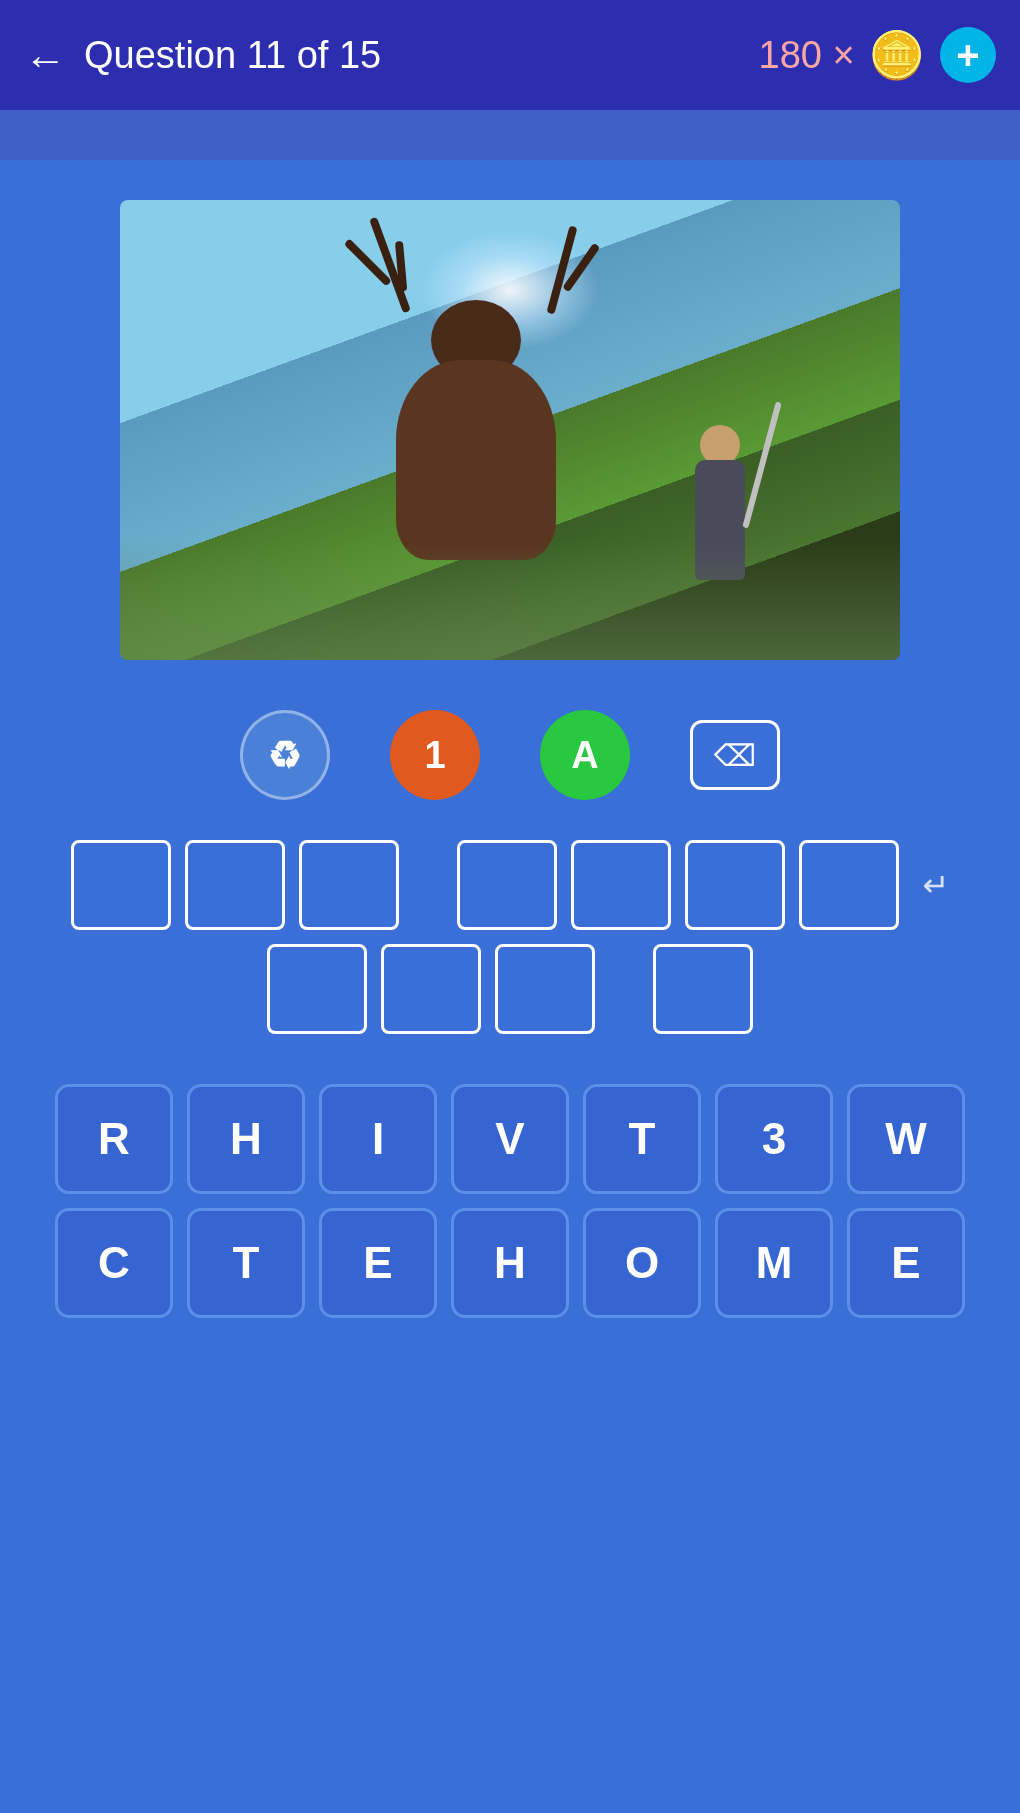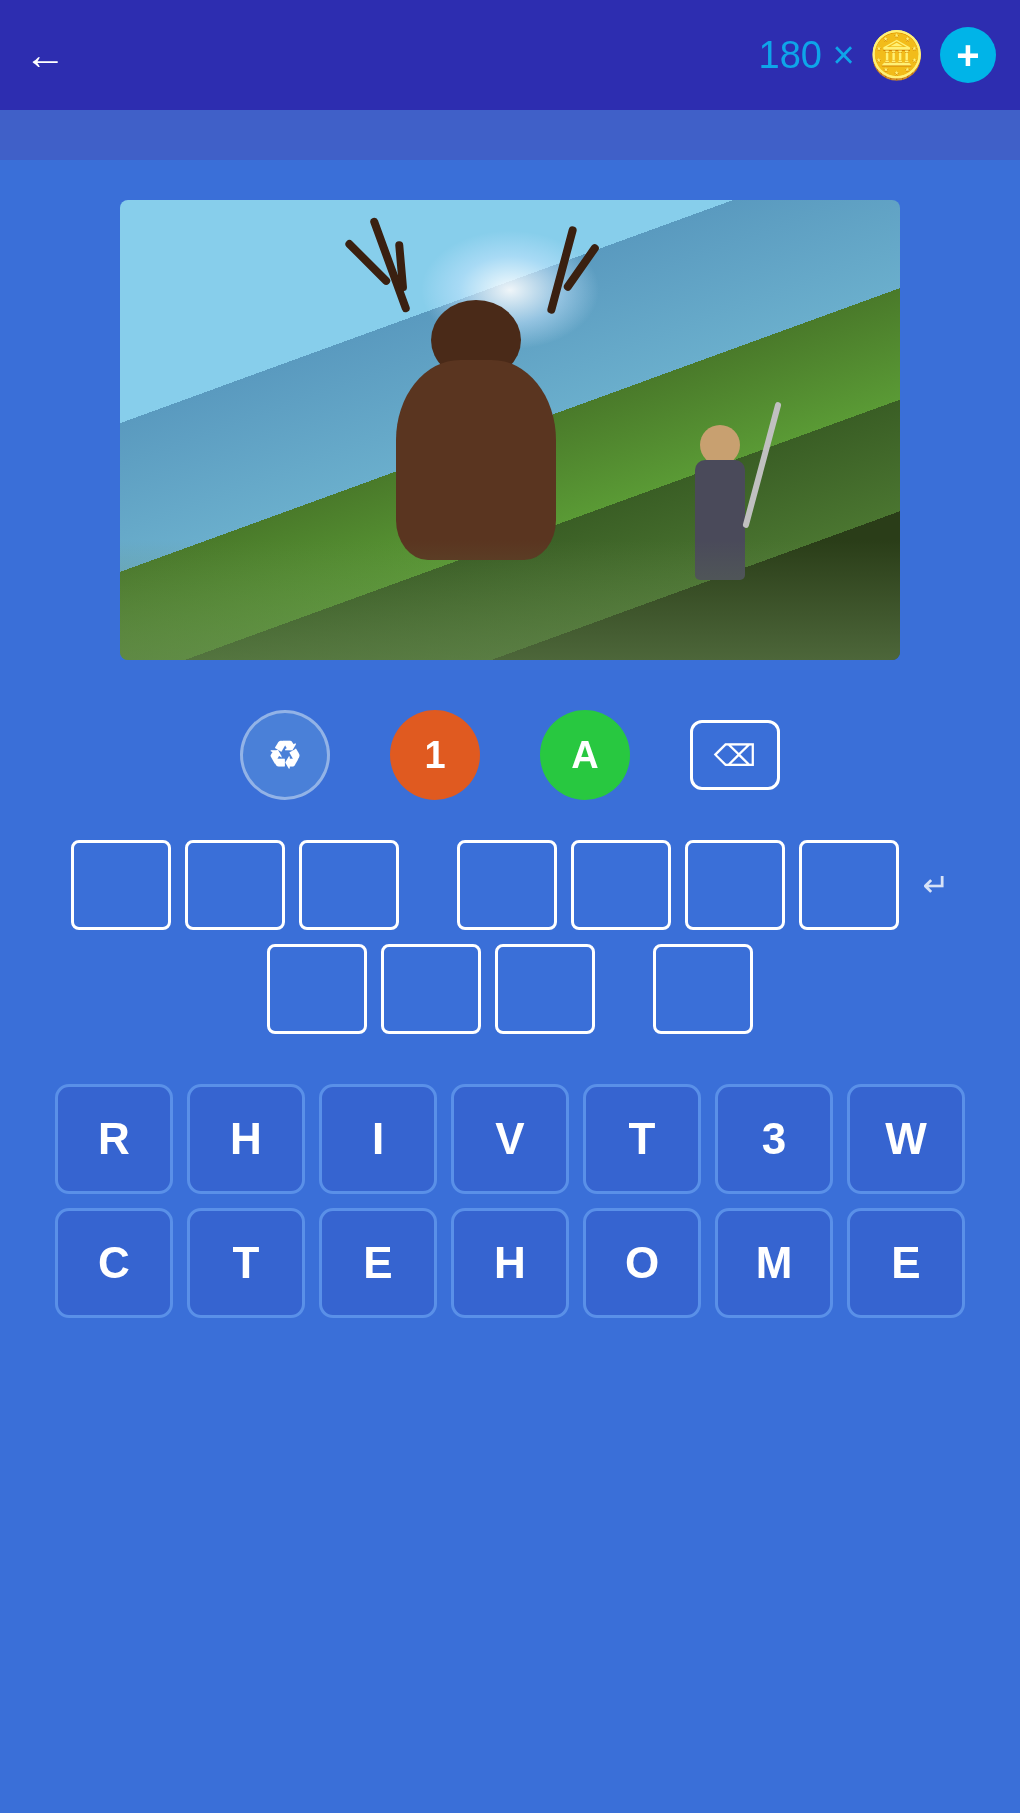--- a/index.html
+++ b/index.html
@@ -44,21 +44,21 @@
       font-weight: 400;
     }
 
     .header-right {
       display: flex;
       align-items: center;
       gap: 14px;
     }
 
     .coin-count {
-      color: #0ea5e9;
+      color: #fca5a5;
       font-size: 38px;
       font-weight: 400;
       text-align: right;
     }
 
     .coin-icon {
       font-size: 46px;
     }
 
     .add-btn {
@@ -379,20 +379,21 @@
       justify-content: center;
       cursor: pointer;
     }
   </style>
 </head>
 <body>
 
 <div class="header">
   <div class="header-left">
     <span class="back-arrow">←</span>
+    <span class="question-label">Question 11 of 15</span>
   </div>
   <div class="header-right">
     <span class="coin-count">180 ×</span>
     <span class="coin-icon">🪙</span>
     <button class="add-btn">+</button>
   </div>
 </div>
 
 <div class="sub-header"></div>
 

